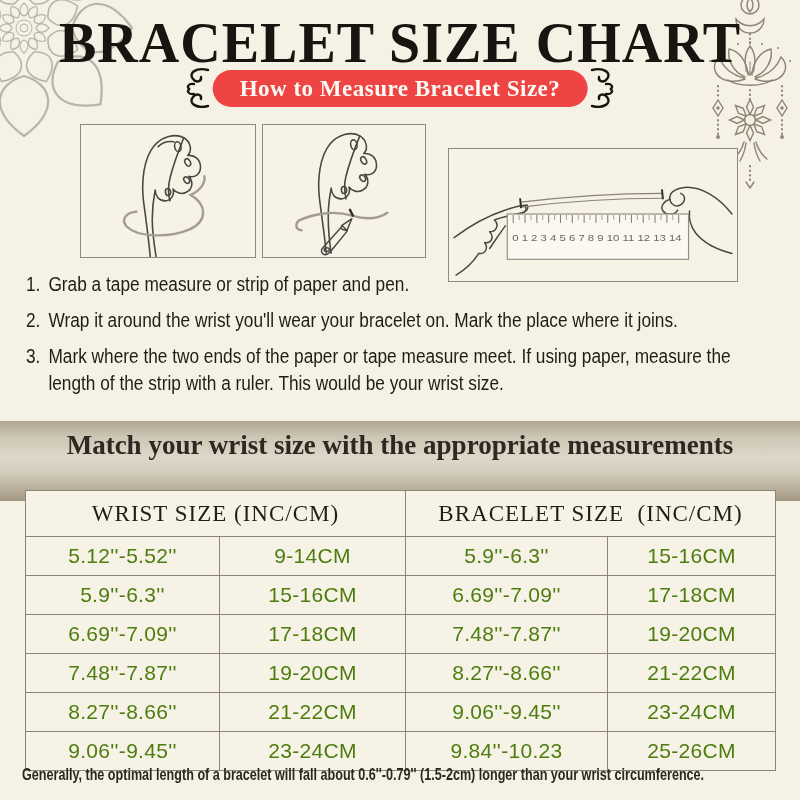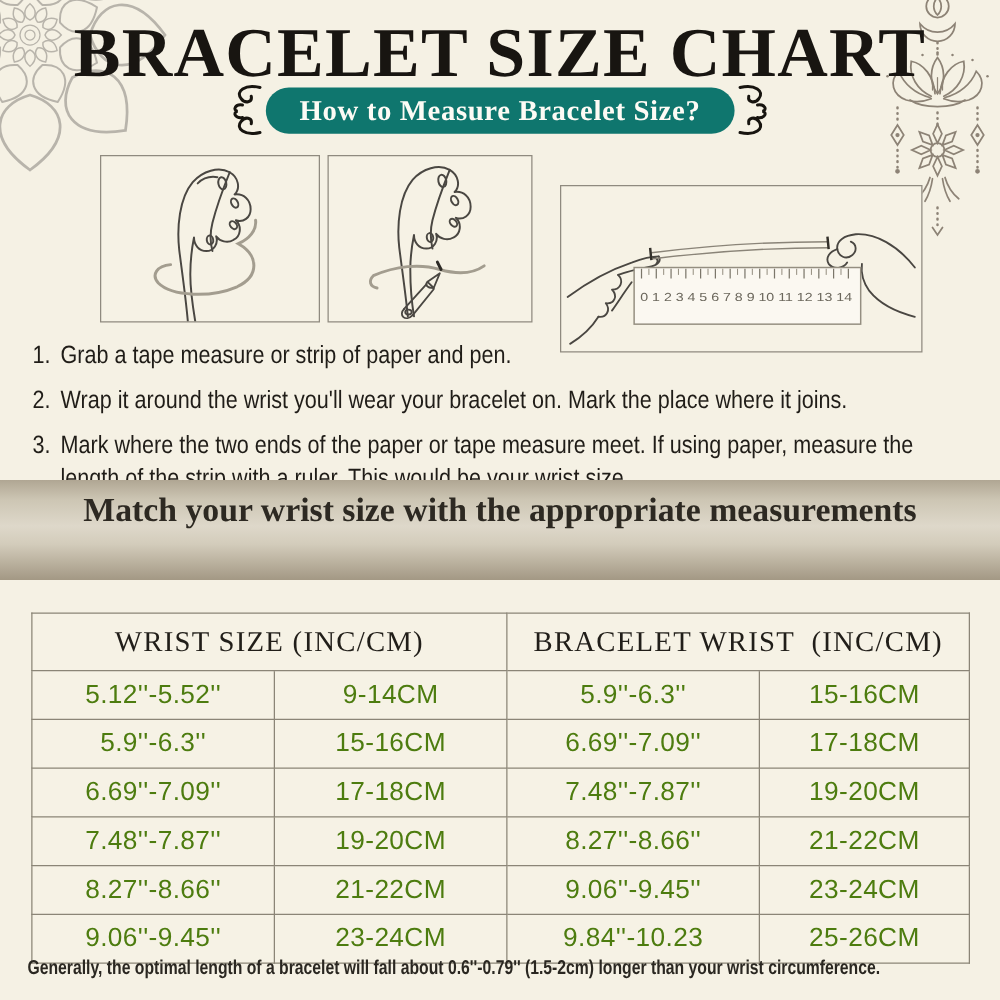--- a/index.html
+++ b/index.html
@@ -8,21 +8,21 @@
     background:#f5f1e4;font-family:"Liberation Sans",sans-serif;color:#1f1d19;
   }
   
   .title{
     position:absolute;top:14px;left:0;width:100%;text-align:center;
     font-family:"Liberation Serif",serif;font-weight:700;font-size:56px;
     letter-spacing:1px;color:#181511;line-height:1.05;
   }
   .badge{
     position:absolute;top:70px;left:50%;transform:translateX(-50%);
-    background:#0f766e;color:#fdfbf5;border-radius:19px;height:37px;
+    background:#ef4444;color:#fdfbf5;border-radius:19px;height:37px;
     line-height:37px;padding:0 27px;font-family:"Liberation Serif",serif;
     font-weight:700;font-size:23px;letter-spacing:.5px;white-space:nowrap;
   }
   .flourish{position:absolute;top:66px;width:32px;height:44px;}
   .flourish.left{left:180px;}
   .flourish.right{left:588px;transform:scaleX(-1);}
   .mandala{position:absolute;left:-96px;top:-92px;width:240px;height:240px;}
   .lotus{position:absolute;left:698px;top:0;width:104px;height:272px;}
   
   .illus{
@@ -37,21 +37,21 @@
   .steps{
     position:absolute;left:26px;top:271px;width:864px;
     transform:scaleX(.863);transform-origin:0 0;
     font-size:20px;line-height:27px;color:#201d18;font-weight:400;
   }
   .step{display:flex;margin-bottom:9px;}
   .step .num{flex:0 0 26px;}
   .step .txt{flex:1;}
   
   .banner{
-    position:absolute;left:0;top:384px;width:800px;height:80px;
+    position:absolute;left:0;top:421px;width:800px;height:80px;
     background:linear-gradient(180deg,#b0a693 0%,#cdc6b4 20%,#ded8ca 46%,#d3ccbb 64%,#a3988432 64%,#a39884 100%);
     background:linear-gradient(180deg,#b0a693 0%,#cdc6b4 20%,#ded8ca 46%,#d3ccbb 64%,#a39884 100%);
     text-align:center;box-sizing:border-box;padding-top:8px;
     font-family:"Liberation Serif",serif;font-weight:700;font-size:27px;
     line-height:33px;color:#2d2922;
   }
   
   table.sizes{
     position:absolute;left:25px;top:490px;width:750px;
     border-collapse:collapse;table-layout:fixed;background:#f6f2e5;padding-left:28px;
@@ -281,21 +281,21 @@
   <table class="sizes">
     <colgroup>
         <col style="width:194px">
         <col style="width:186px">
         <col style="width:202px">
         <col style="width:168px">
       </colgroup>
     <thead>
       <tr>
         <th colspan="2">WRIST SIZE (INC/CM)</th>
-        <th colspan="2">BRACELET WRIST  (INC/CM)</th>
+        <th colspan="2">BRACELET SIZE  (INC/CM)</th>
       </tr>
     </thead>
     <tbody>
       <tr>
         <td>5.12''-5.52''</td>
         <td>9-14CM</td>
         <td>5.9''-6.3''</td>
         <td>15-16CM</td>
       </tr>
       <tr>

